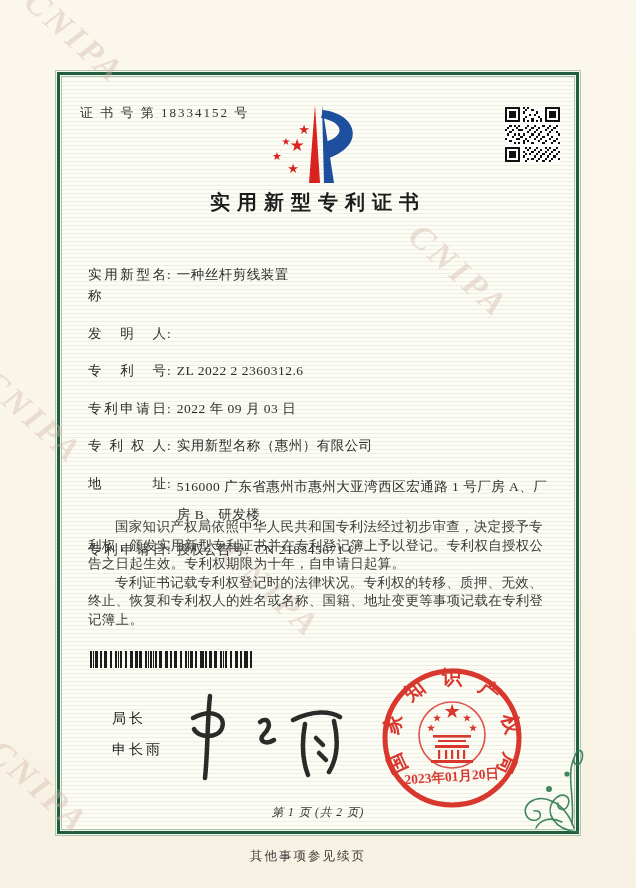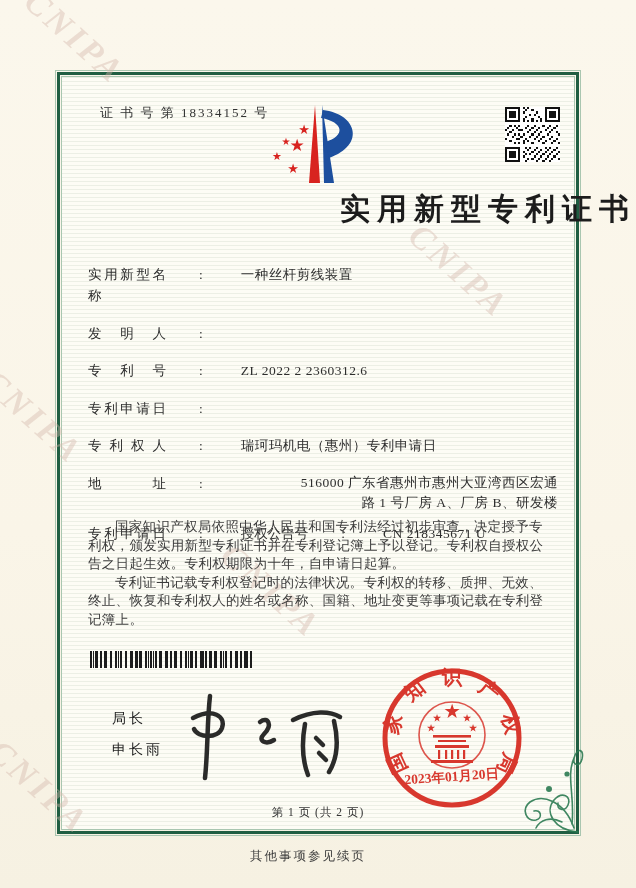--- a/index.html
+++ b/index.html
@@ -15,35 +15,35 @@
                  background-color:#fdfcf5;
                  background-image:repeating-linear-gradient(180deg,
                     rgba(150,170,145,0.16) 0 1px, transparent 1px 4px); }
 
   .watermark { position:absolute; z-index:2; font-size:34px; font-weight:bold;
                font-style:italic; letter-spacing:4px; color:rgba(213,183,172,0.42);
                transform:rotate(42deg); pointer-events:none; }
 
   .content { position:absolute; inset:0; z-index:3; color:#2a2a2a; }
 
-  .cert-no { position:absolute; left:100px; top:104px; font-size:13px; letter-spacing:2px; color:#333; }
+  .cert-no { position:absolute; left:80px; top:104px; font-size:13px; letter-spacing:2px; color:#333; }
 
   .logo { position:absolute; left:262px; top:101px; }
   .qr   { position:absolute; left:505px; top:107px; width:55px; height:55px; }
 
-  .title { position:absolute; left:0; top:189px; width:636px; text-align:right;
-           font-size:30px; font-weight:bold; letter-spacing:7px; color:#1c1c1c; }
+  .title { position:absolute; left:0; top:189px; width:636px; text-align:center;
+           font-size:20px; font-weight:bold; letter-spacing:7px; color:#1c1c1c; }
 
   .fields { position:absolute; left:88px; top:264px; width:470px; font-size:13.5px; color:#2e2e2e; }
-  .row { display:flex; align-items:flex-start; line-height:21px; margin-bottom:16.5px;gap:32px; }
+  .row { display:flex; align-items:flex-start; line-height:21px; margin-bottom:16.5px; }
   .row.addr { margin-bottom:10px; }
   .lbl { display:inline-block; width:78px; text-align:justify; text-align-last:justify; flex:none; }
   .colon { flex:none; margin:0 6px 0 1px; }
-  .val { letter-spacing:0.5px;text-align:right; }
-  .val.wrapv { width:392px; line-height:20px;margin-left:48px; }
+  .val { letter-spacing:0.5px; }
+  .val.wrapv { width:392px; line-height:28px; }
   .gval { width:146px; flex:none; letter-spacing:0.5px; }
   .lbl2 { flex:none; }
 
   .paras { position:absolute; left:88px; top:518px; width:466px; font-size:13.5px;
            line-height:18.6px; color:#3c3c3c; letter-spacing:0.3px; }
   .paras p { text-indent:2em; }
 
   .barcode { position:absolute; left:90px; top:651px; width:162px; height:17px;
              background-image:
                repeating-linear-gradient(90deg,#1c1c1c 0 2px,transparent 2px 5px),
@@ -55,21 +55,21 @@
   .sig-name  { position:absolute; left:112px; top:741px; font-size:14px; letter-spacing:3px;
                font-family:Liberation Mono, monospace; color:#222; }
   .sig-script { position:absolute; left:180px; top:688px; }
 
   .seal { position:absolute; left:377px; top:665px; opacity:0.93; mix-blend-mode:multiply; }
   .seal text { font-family:"Liberation Serif",serif; font-weight:bold; fill:#d5281e; }
 
   .flourish { position:absolute; left:492px; top:732px; }
 
   .page-info { position:absolute; left:55px; top:805px; width:526px; text-align:center;
-               font-size:11.5px; letter-spacing:1px; color:#333; }
+               font-size:11.5px; letter-spacing:1px; color:#333;font-style:italic; }
   .cont-note { position:absolute; left:0; top:848px; width:616px; text-align:center;
                font-size:12.5px; letter-spacing:2px; color:#3c3c3c; }
 </style>
 </head>
 <body>
 
 <div class="page">
 
   <div class="watermark" style="left:14px; top:18px;">CNIPA</div>
   <div class="watermark" style="left:-28px; top:398px;">CNIPA</div>
@@ -133,25 +133,26 @@
           <span class="colon">:</span>
       </div>
       <div class="row">
         <span class="lbl">专利号</span>
           <span class="colon">:</span>
           <span class="val">ZL 2022 2 2360312.6</span>
       </div>
       <div class="row">
         <span class="lbl">专利申请日</span>
           <span class="colon">:</span>
+          <span class="val">2022 年 09 月 03 日</span>
       </div>
       <div class="row">
         <span class="lbl">专利权人</span>
           <span class="colon">:</span>
-          <span class="val">瑞珂玛机电（惠州）专利申请日</span>
+          <span class="val">实用新型名称（惠州）有限公司</span>
       </div>
       <div class="row addr">
         <span class="lbl">地址</span>
           <span class="colon">:</span>
           <span class="val wrapv">516000 广东省惠州市惠州大亚湾西区宏通路 1 号厂房 A、厂房 B、研发楼</span>
       </div>
       <div class="row">
         <span class="lbl">专利申请日</span>
           <span class="colon">:</span>
           <span class="lbl2">授权公告号</span>

